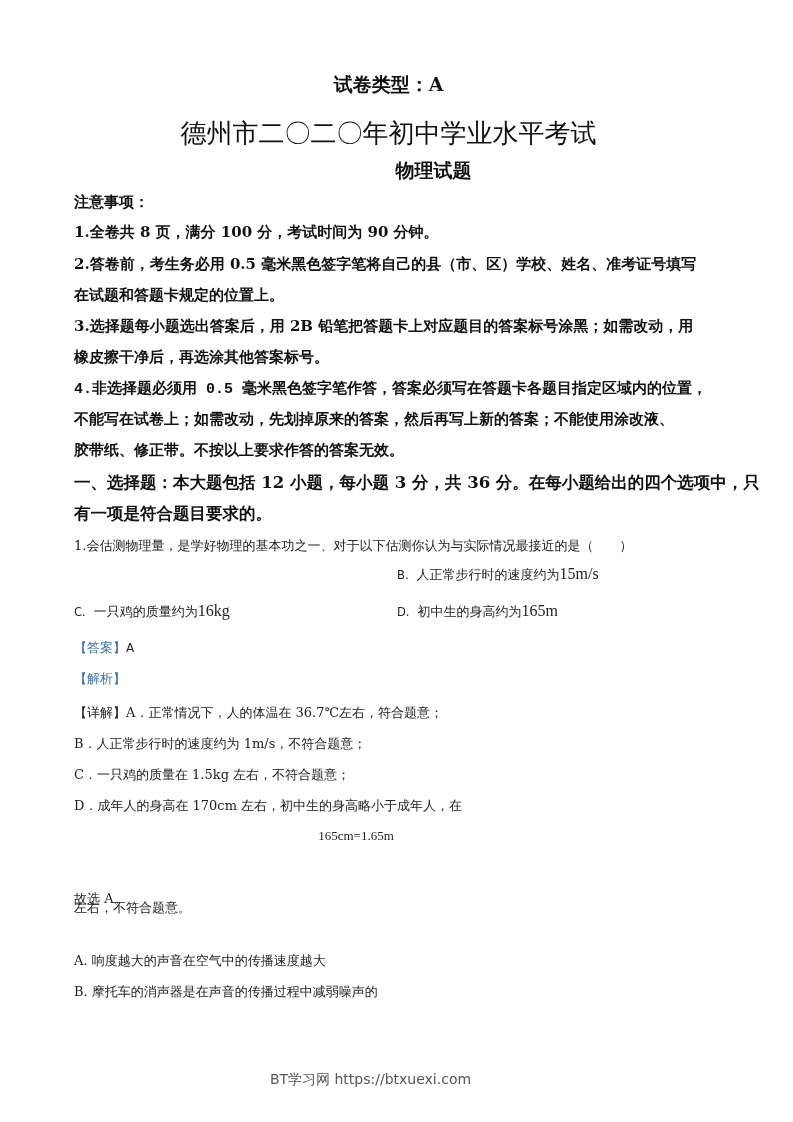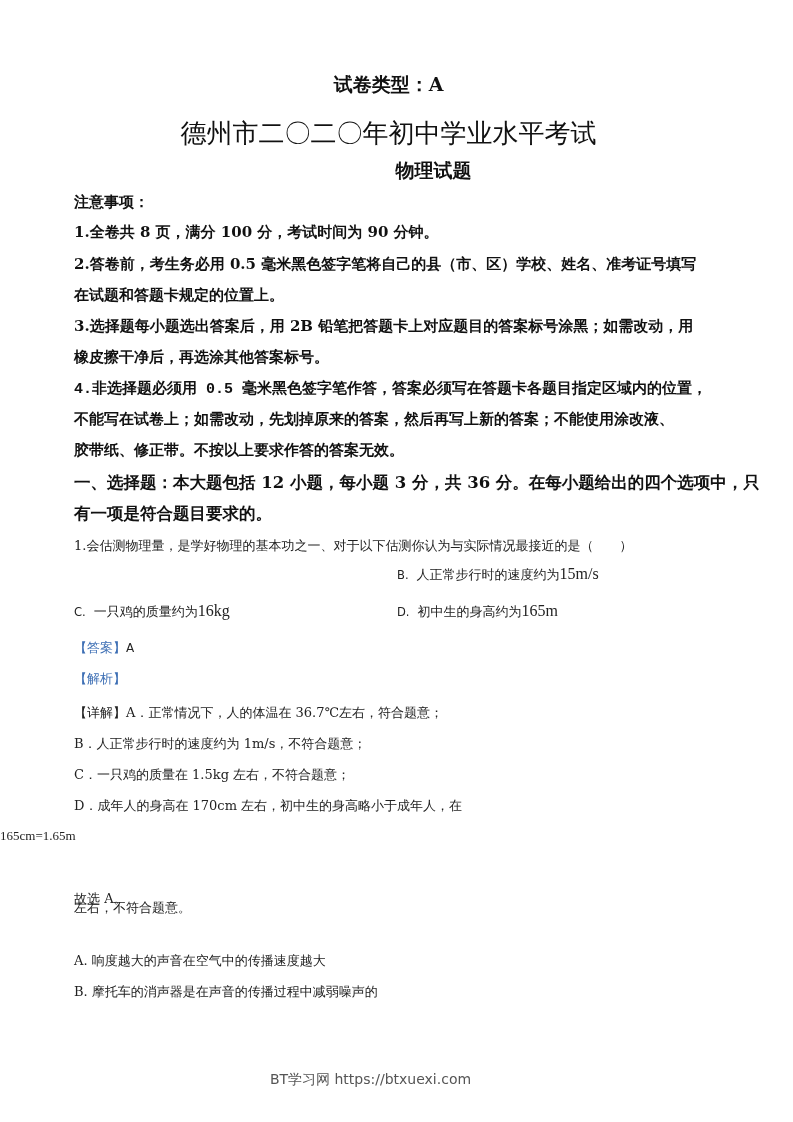--- a/index.html
+++ b/index.html
@@ -85,20 +85,21 @@
     }
     .tag .ans {
       color: #222;
       font-family: "DejaVu Sans", "Liberation Sans", sans-serif;
       font-size: 12px;
     }
     .center-eq {
       position: absolute;
       left: 0;
       width: 712px;
+      text-align: center;
       font-size: 13px;
       color: #222;
       font-family: "Liberation Serif", "DejaVu Serif", serif;
     }
     .footer {
       position: absolute;
       top: 1071px;
       left: 0;
       width: 741px;
       text-align: center;

